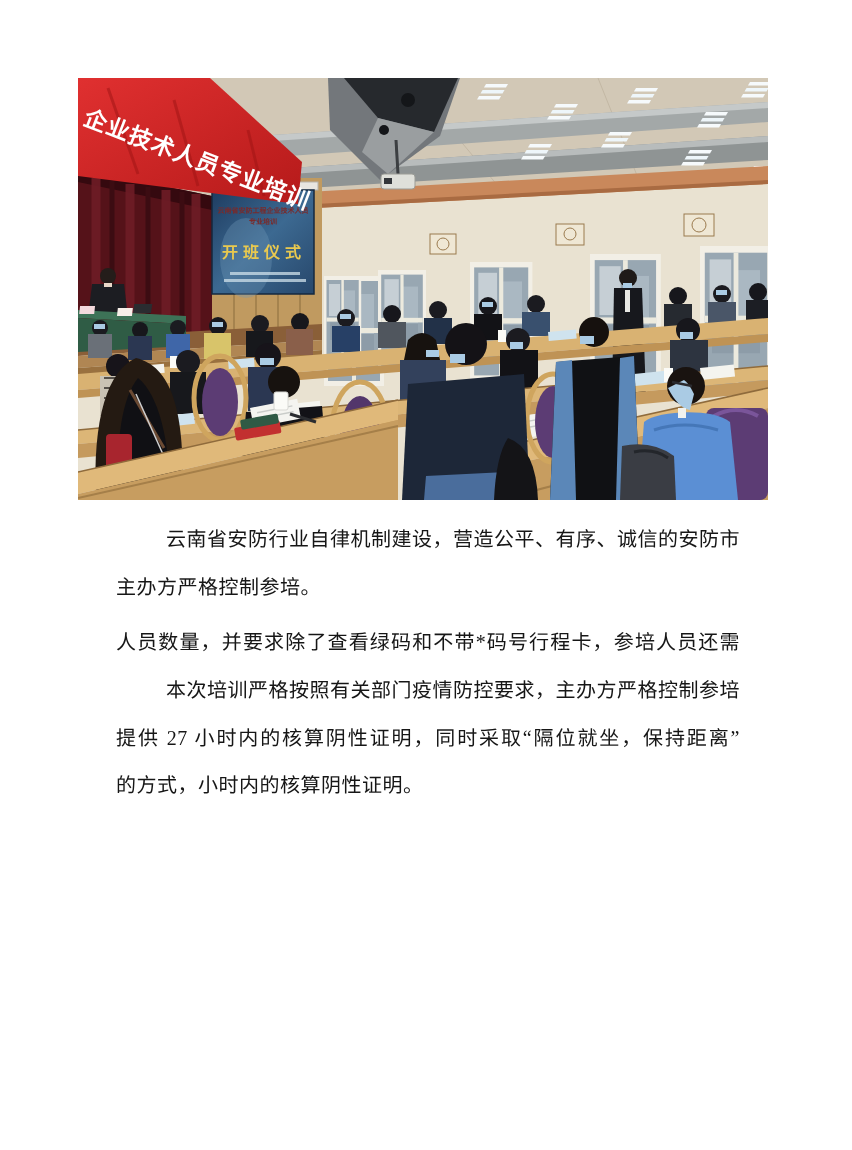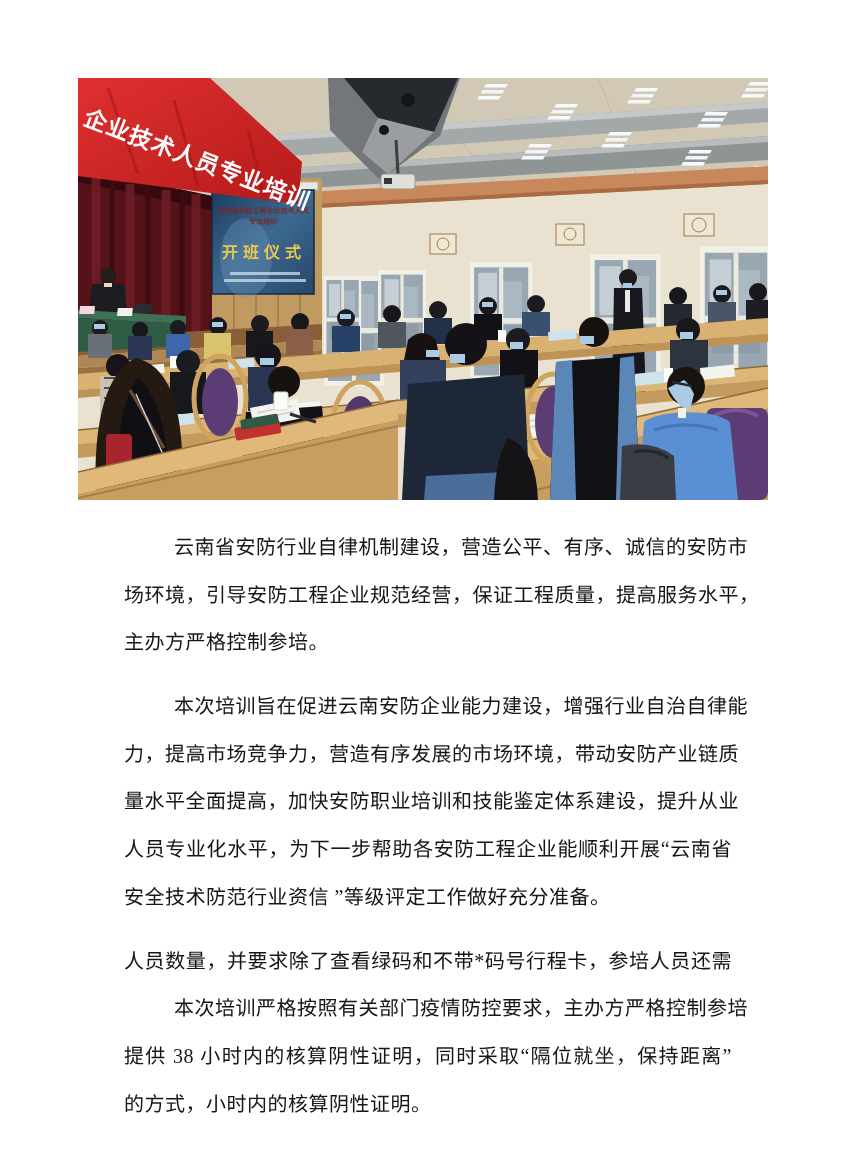--- a/index.html
+++ b/index.html
@@ -9,21 +9,21 @@
   }
   .page{position:absolute;inset:0;background:#ffffff;}
   .photo-wrap{
     position:absolute;left:78px;top:78px;width:690px;height:422px;overflow:hidden;text-align:right;
   }
   .photo-wrap svg{display:block;}
   .doc-body{
     position:absolute;left:108px;top:508px;width:640px;color:#161616;
     font-size:20px;line-height:47.7px;letter-spacing:0.5px;
   }
-  .paragraph{margin:16px;padding:0;}
+  .paragraph{margin:8px;padding:0;}
   .line{
     height:47.7px;white-space:nowrap;
     text-align:justify;text-align-last:justify;
   }
   .line.last{text-align-last:left;white-space:normal;}
   .line.first{text-indent:50px;}
 </style>
 </head>
 <body>
 
@@ -343,31 +343,23 @@
         <rect x="156" y="350" width="46" height="13" rx="2" fill="#c23030" transform="rotate(-10 156 350)"></rect>
         <rect x="162" y="342" width="38" height="10" rx="2" fill="#2f5a45" transform="rotate(-10 162 342)"></rect>
         <rect x="196" y="314" width="14" height="18" rx="2" fill="#fbfbf7" stroke="#d8d8d4"></rect>
       </g>
     </svg>
   </div>
 
   <div class="doc-body">
       <div class="paragraph">
         <div class="line first">云南省安防行业自律机制建设，营造公平、有序、诚信的安防市</div>
-        <div class="line">场环境，引导安防工程企业规范经营，保证工程质量，提高服务水平，</div>
         <div class="line last">主办方严格控制参培。</div>
-      </div>
-      <div class="paragraph">
-        <div class="line first">本次培训旨在促进云南安防企业能力建设，增强行业自治自律能</div>
-        <div class="line">力，提高市场竞争力，营造有序发展的市场环境，带动安防产业链质</div>
-        <div class="line">量水平全面提高，加快安防职业培训和技能鉴定体系建设，提升从业</div>
-        <div class="line">人员专业化水平，为下一步帮助各安防工程企业能顺利开展“云南省</div>
-        <div class="line last">安全技术防范行业资信 ”等级评定工作做好充分准备。</div>
       </div>
       <div class="paragraph">
         <div class="line">人员数量，并要求除了查看绿码和不带*码号行程卡，参培人员还需</div>
         <div class="line first">本次培训严格按照有关部门疫情防控要求，主办方严格控制参培</div>
-        <div class="line">提供 38 小时内的核算阴性证明，同时采取“隔位就坐，保持距离”</div>
+        <div class="line">提供 27 小时内的核算阴性证明，同时采取“隔位就坐，保持距离”</div>
         <div class="line last">的方式，小时内的核算阴性证明。</div>
       </div>
     </div>
 
 </div>
 
 </body></html>

